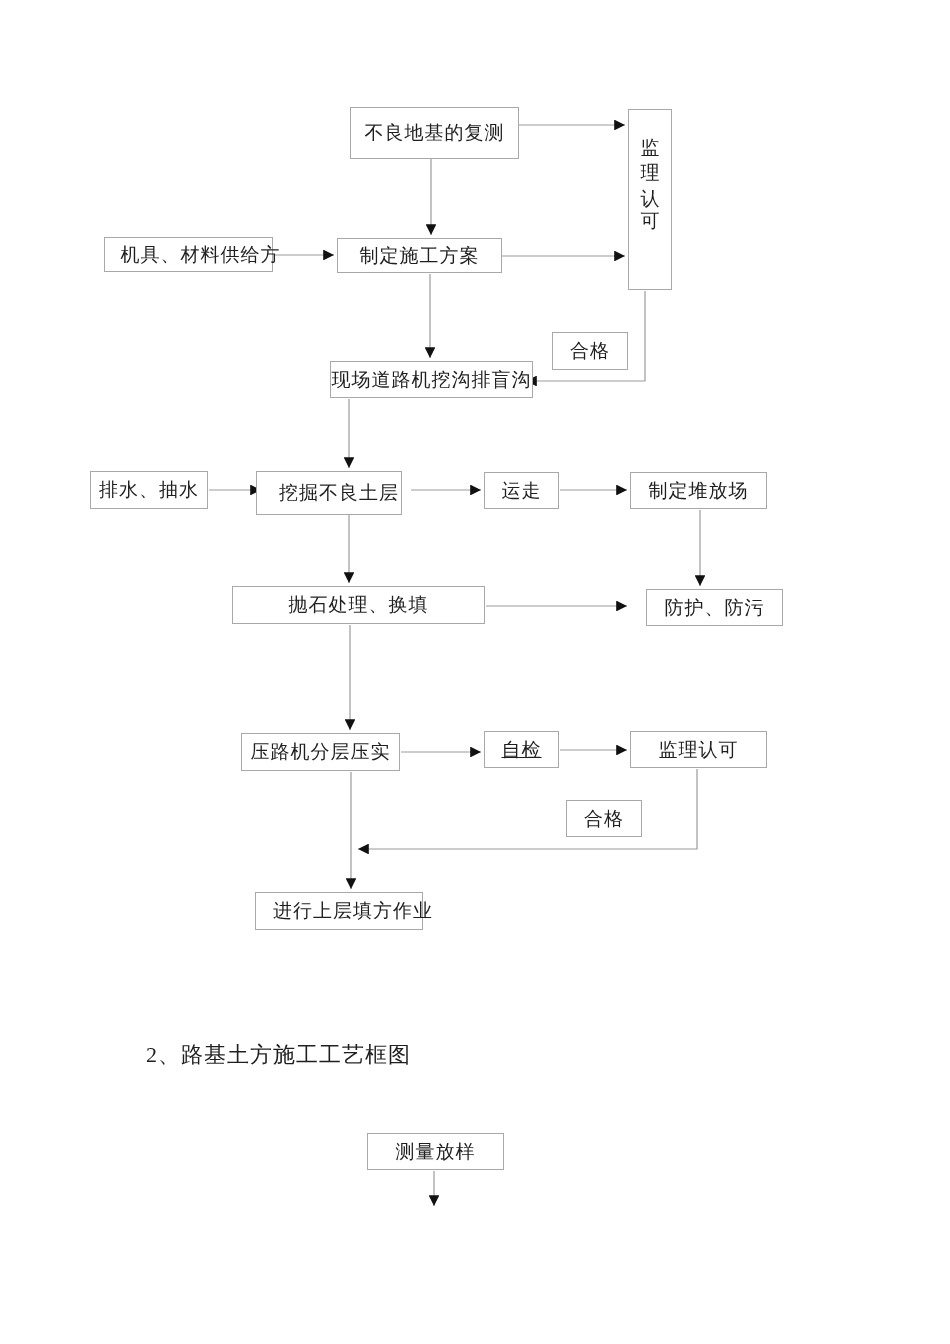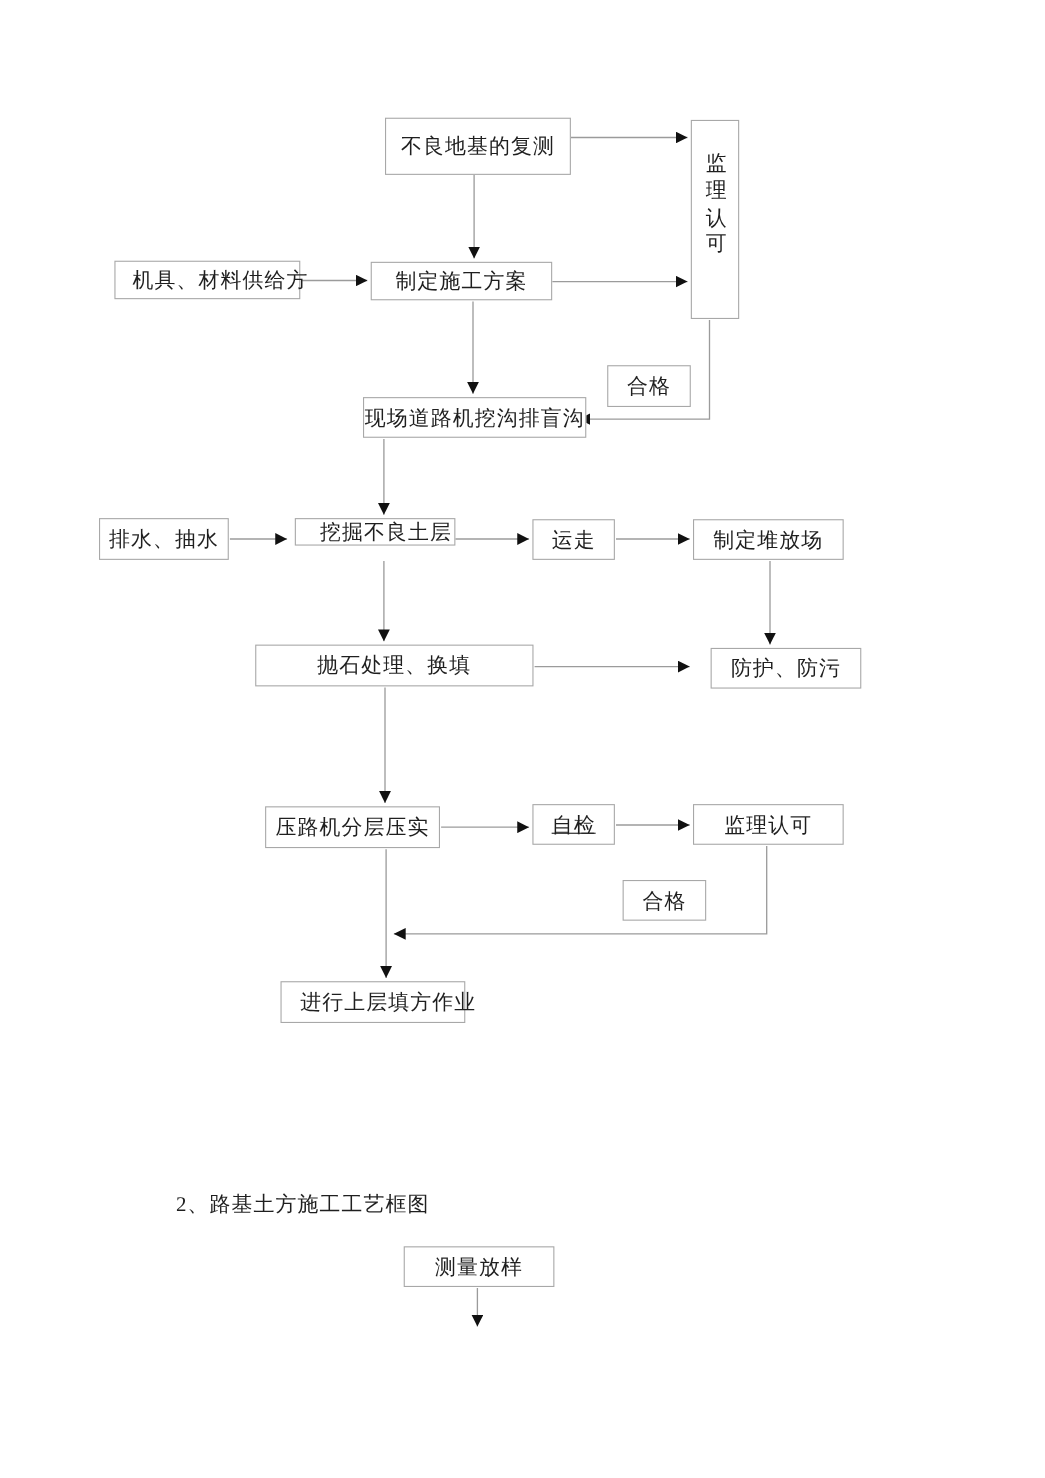--- a/index.html
+++ b/index.html
@@ -16,22 +16,22 @@
     border:1px solid #a8a8a8; background:#ffffff;
     display:flex; align-items:center; justify-content:center;
     font-size:19px; letter-spacing:1px; white-space:nowrap;
   }
   .node-vertical {
     writing-mode:vertical-rl; text-orientation:upright;
     letter-spacing:25px; justify-content:flex-start;
     padding-top:13px;
   }
   .heading {
-    position:absolute; left:160px; top:1040px;
-    font-size:19px; letter-spacing:1px;margin-top:42px;
+    position:absolute; left:146px; top:1040px;
+    font-size:22px; letter-spacing:1px;
   }
 </style>
 </head>
 <body>
 
 <div class="page">
 
   <svg class="connectors" viewBox="0 0 950 1344" xmlns="http://www.w3.org/2000/svg">
     <defs>
       <marker id="arrow" viewBox="0 0 10 10" refX="10" refY="5" markerWidth="9" markerHeight="9" orient="auto-start-reverse">
@@ -66,21 +66,21 @@
   <div class="node" style="left:104px; top:237px; width:169px; height:35px;padding-left:24px;">机具、材料供给方</div>
 
   <div class="node" style="left:337px; top:238px; width:165px; height:35px;">制定施工方案</div>
 
   <div class="node" style="left:552px; top:332px; width:76px; height:38px;">合格</div>
 
   <div class="node" style="left:306px; top:361px; width:203px; height:37px;margin-left:24px;">现场道路机挖沟排盲沟</div>
 
   <div class="node" style="left:90px; top:471px; width:118px; height:38px;">排水、抽水</div>
 
-  <div class="node" style="left:268px; top:471px; width:146px; height:25px;padding-left:20px;">挖掘不良土层</div>
+  <div class="node" style="left:256px; top:471px; width:146px; height:44px;padding-left:20px;">挖掘不良土层</div>
 
   <div class="node" style="left:484px; top:472px; width:75px; height:37px;">运走</div>
 
   <div class="node" style="left:630px; top:472px; width:137px; height:37px;">制定堆放场</div>
 
   <div class="node" style="left:232px; top:586px; width:253px; height:38px;">抛石处理、换填</div>
 
   <div class="node" style="left:630px; top:589px; width:137px; height:37px;margin-left:16px;">防护、防污</div>
 
   <div class="node" style="left:241px; top:733px; width:159px; height:38px;">压路机分层压实</div>

